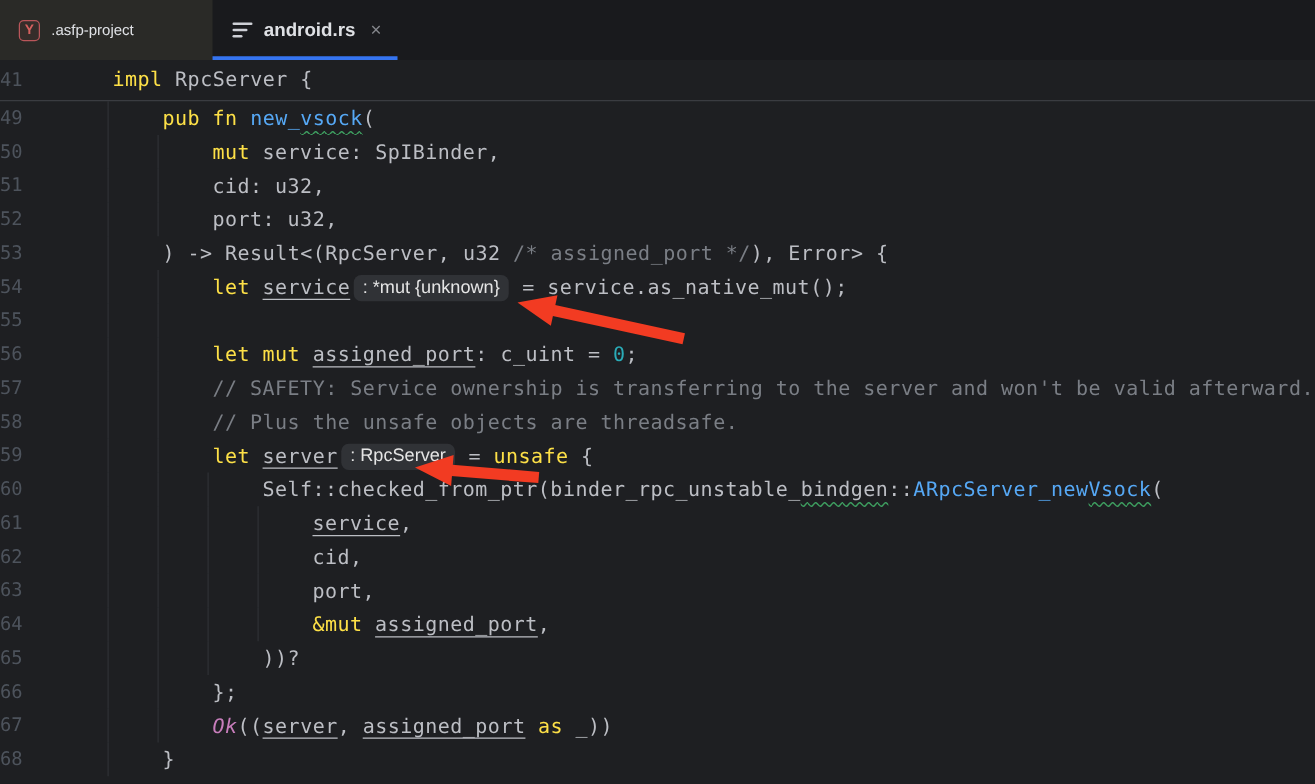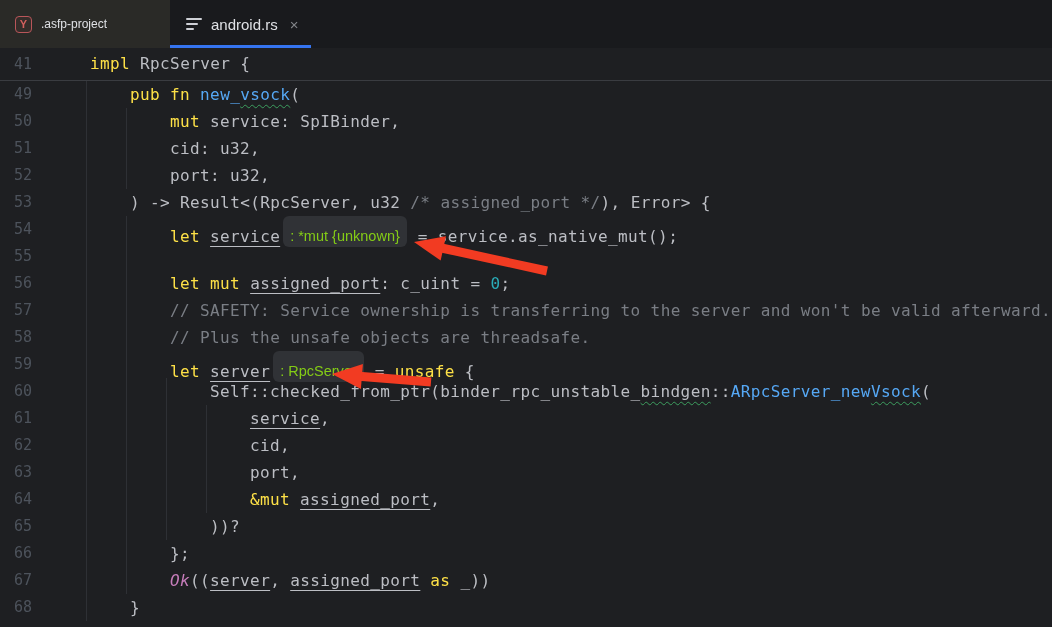--- a/index.html
+++ b/index.html
@@ -28,55 +28,55 @@
   .tab {
     display:flex; align-items:center; gap:9px;
     padding:0 13px 0 16px; position:relative; cursor:pointer;
   }
   .tab-underline { position:absolute; left:0; right:0; bottom:0; height:3.5px; background:#3574F0; }
   .file-icon { display:flex; flex-direction:column; gap:3px; width:16px; flex:none; }
   .file-icon i { height:2px; background:#CED0D6; border-radius:1px; display:block; }
   .file-icon i:nth-child(1){ width:16px; }
   .file-icon i:nth-child(2){ width:12px; }
   .file-icon i:nth-child(3){ width:8px; }
-  .tab-title { color:#DFE1E5; font-size:15px; }
+  .tab-title { color:#DFE1E5; font-size:15px;font-weight:bold; }
   .tab-close { color:#84868B; font-size:15px; margin-left:3px; line-height:1; }
 
   
   .editor { position:absolute; top:48px; left:0; right:0; bottom:0; background:#1E1F22; }
   .line {
     position:relative; height:27px; line-height:27px; display:flex; white-space:pre;
     font-family:"DejaVu Sans Mono","Liberation Mono",monospace;
     font-size:16px; letter-spacing:0.38px; color:#BCBEC4;
   }
   .line.sticky { height:33px; line-height:32px; border-bottom:1px solid #3A3C41; }
   .ln {
-    width:32px; flex:none; text-align:right; color:#4D535C;
+    width:32px; flex:none; color:#4D535C;
     font-size:15px; letter-spacing:0; cursor:pointer;
   }
   .lc { padding-left:58px; position:relative; flex:none; }
   .sp { display:inline-block; }
   .guide { position:absolute; top:0; bottom:0; width:1px; background:#2E3035; }
 
   
   .k  { color:#fde047; }
   .p  { color:#BCBEC4; }
   .c  { color:#7A7E85; }
   .n  { color:#2AACB8; }
   .e  { color:#C77DBB; font-style:italic; }
   .f  { color:#56A8F5; }
   .u  { text-decoration:underline; text-decoration-thickness:1px; text-underline-offset:4px; }
   .fw { color:#56A8F5; text-decoration:underline wavy #3D9E5F 1px; text-underline-offset:4px; }
   .pw { text-decoration:underline wavy #3D9E5F 1px; text-underline-offset:4px; }
 
   .hint {
     display:inline-block; font-family:"Liberation Sans",sans-serif;
     font-size:14.5px; letter-spacing:0; line-height:16px;
-    background:#303236; color:#84cc16;
-    border-radius:6px; padding:12px 7px 3px; margin:0 1px 0 3px;
+    background:#303236; color:#e5e5e5;
+    border-radius:6px; padding:2px 7px 3px; margin:0 1px 0 3px;
     vertical-align:1px; cursor:pointer;
   }
 
   .arrows { position:absolute; inset:0; pointer-events:none; z-index:5; }
 </style>
 </head>
 <body>
 
 <div class="topbar">
   <div class="project">

